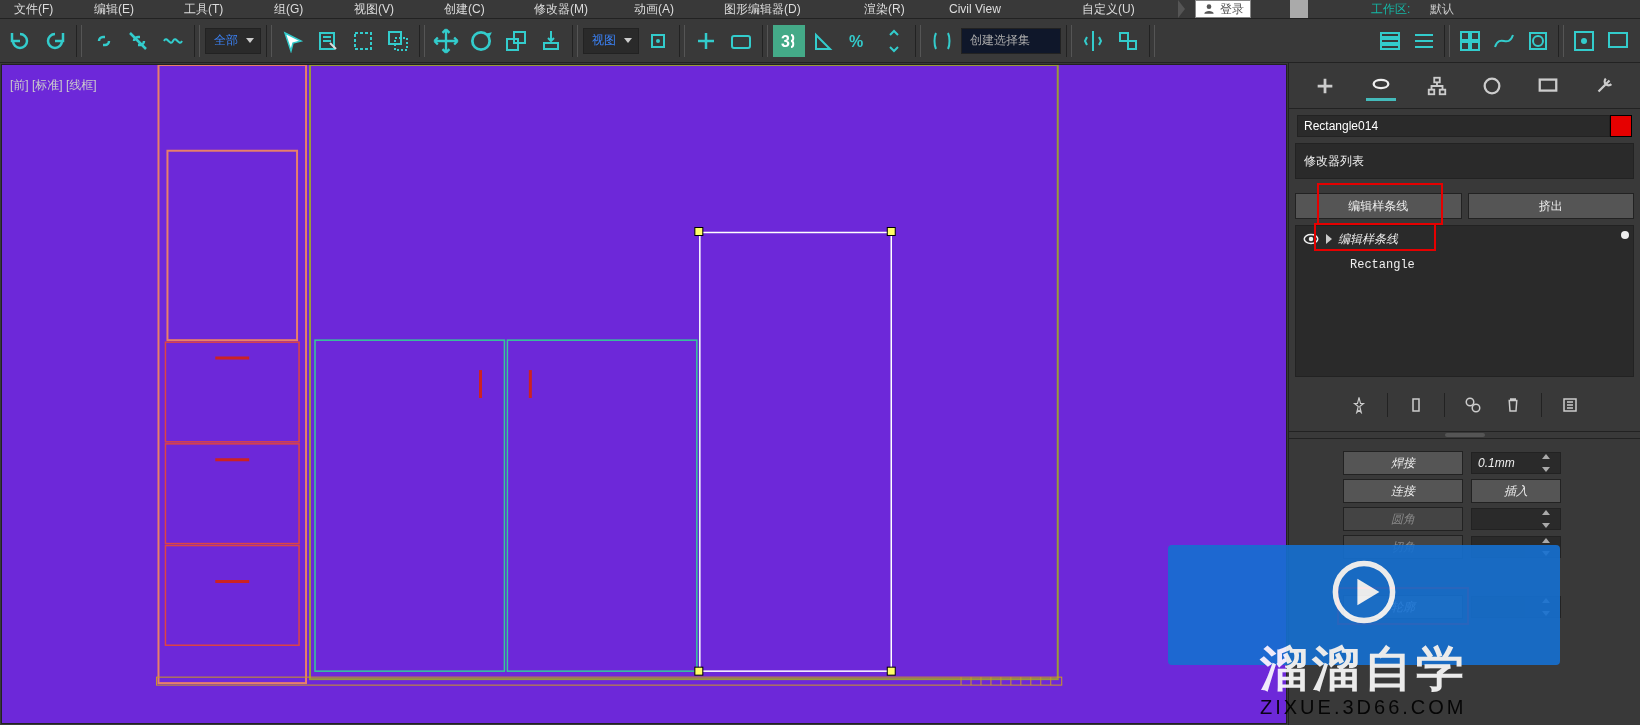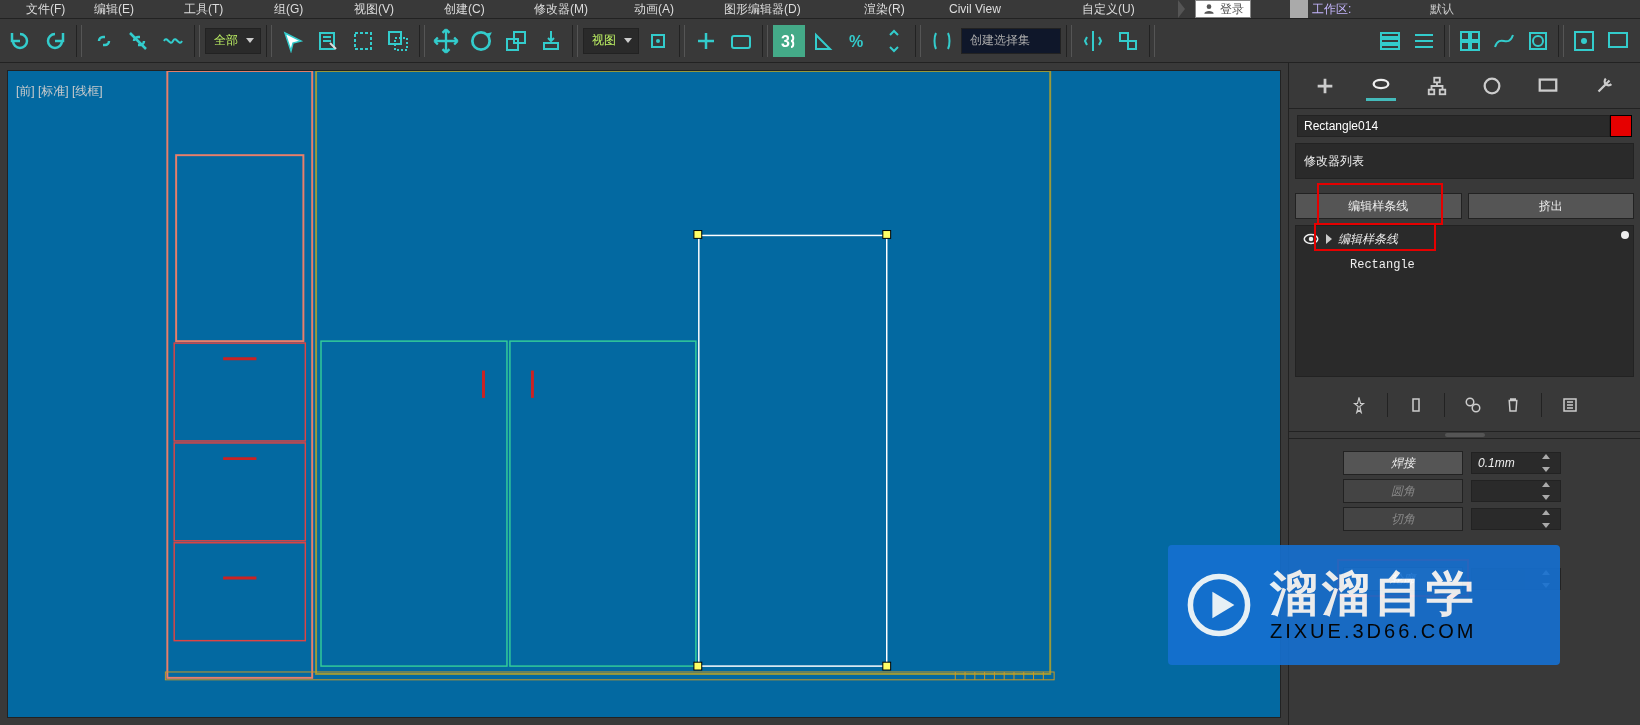--- a/index.html
+++ b/index.html
@@ -5,35 +5,35 @@
 * { margin: 0; padding: 0; box-sizing: border-box; font-family: "Microsoft YaHei", "SimSun", sans-serif; }
 body { width: 1640px; height: 725px; background: #393939; color: #ccc; font-size: 12px; overflow: hidden; position: relative; }
 
 
 .menubar { height: 18px; display: flex; align-items: center; padding: 0 4px; background: #393939; gap: 4px; position: relative; }
 .menubar .menu-item { padding: 0 14px; cursor: default; color: #ddd; white-space: nowrap; height: 18px; line-height: 18px; position: absolute; }
 .menubar .sep-arrow { position: absolute; left: 1178px; top: 0; width: 0; height: 0; border-top: 9px solid transparent; border-bottom: 9px solid transparent; border-left: 7px solid #555; }
 .menubar .login-box { position: absolute; left: 1195px; display: flex; align-items: center; background: #fff; height: 18px; padding: 0 6px; gap: 4px; color: #555; border: 1px solid #888; }
 .menubar .login-box .icon-person { width: 14px; height: 14px; display: inline-block; }
 .menubar .login-ddl { position: absolute; left: 1290px; width: 18px; height: 18px; background: #aaa; }
-.menubar .workspace { position: absolute; left: 1312px; color: #c4b5fd; }
+.menubar .workspace { position: absolute; left: 1371px; color: #14b8a6; }
 .menubar .workspace-value { position: absolute; left: 1430px; color: #ccc; }
 
 
 .toolbar { height: 45px; display: flex; align-items: center; padding: 0 4px; gap: 3px; background: #393939; border-top: 1px solid #222; border-bottom: 1px solid #222; position: relative; }
 .tb-btn { width: 32px; height: 32px; display: flex; align-items: center; justify-content: center; cursor: pointer; color: #0cc; }
 .tb-sep { width: 6px; height: 32px; border-left: 1px solid #222; border-right: 1px solid #555; margin: 0 2px; }
-.tb-select { height: 26px; background: #2a2a2a; border: 1px solid #222; color: #bef264; padding: 0 6px 0 8px; display: flex; align-items: center; gap: 8px; }
+.tb-select { height: 26px; background: #2a2a2a; border: 1px solid #222; color: #3b82f6; padding: 0 6px 0 8px; display: flex; align-items: center; gap: 8px; }
 .tb-select .dd-arrow { width: 0; height: 0; border-left: 4px solid transparent; border-right: 4px solid transparent; border-top: 5px solid #ccc; }
 .tb-input { height: 26px; background: #0f172a; border: 1px solid #222; color: #aaa; padding: 0 8px; display: flex; align-items: center; }
 .tb-right { position: absolute; right: 6px; display: flex; gap: 2px; }
 
 
 .layout { display: flex; height: calc(100% - 63px); }
-.viewport-area { flex: 1; position: relative; background: #0369a1; border: 1px solid #222; margin: 7px; padding-left: 28px; }
+.viewport-area { flex: 1; position: relative; background: #6d28d9; border: 1px solid #222; margin: 1px; padding-left: 28px; }
 .viewport-label { position: absolute; top: 12px; left: 8px; color: #ccc; z-index: 10; }
 
 
 .vp svg { position: absolute; top: 0; left: 0; width: 100%; height: 100%; }
 .handle { fill: #ffff66; stroke: #000; }
 
 
 .right-panel { width: 352px; background: #393939; display: flex; flex-direction: column; border-left: 1px solid #222; }
 .rp-tabs { height: 46px; display: flex; align-items: center; justify-content: space-around; border-bottom: 1px solid #222; padding: 0 12px; gap: 8px; }
 .rp-tab { width: 30px; height: 30px; display: flex; align-items: center; justify-content: center; color: #ccc; cursor: pointer; }
@@ -67,34 +67,34 @@
 .rp-params { flex: 1; padding: 8px 10px 0 10px; overflow: hidden; }
 .param-row { display: flex; gap: 8px; margin: 4px 0; align-items: center; font-style: italic; }
 .param-btn { flex: 1; height: 24px; background: #555; border: 1px solid #222; display: flex; align-items: center; justify-content: center; color: #eee; cursor: pointer; }
 .param-btn.grey { background: #444; color: #888; }
 .spinner { width: 90px; height: 22px; background: #2a2a2a; border: 1px solid #222; display: flex; align-items: center; padding: 0 6px; color: #eee; justify-content: space-between; position: relative; }
 .spinner .spin-arrows { width: 12px; height: 18px; display: flex; flex-direction: column; justify-content: space-between; }
 .spinner .sa { width: 0; height: 0; border-left: 4px solid transparent; border-right: 4px solid transparent; }
 .spinner .sa.up { border-bottom: 5px solid #aaa; }
 .spinner .sa.dn { border-top: 5px solid #aaa; }
 
-.watermark { position: absolute; right: 80px; bottom: 60px; display: flex; align-items: center; gap: 18px; color: #fff; opacity: 0.9; z-index: 50; background: #1570d1; width: 392px; height: 120px; padding: 14px 18px; border-radius: 4px; }
+.watermark { position: absolute; right: 80px; bottom: 60px; display: flex; align-items: center; gap: 18px; color: #fff; opacity: 0.9; z-index: 50; background: #1570d1; width: 392px; height: 120px; padding: 14px 18px; border-radius: 4px; flex-direction: column; }
 .watermark .wm-icon svg { width: 66px; height: 66px; }
 .watermark .wm-text { display: flex; flex-direction: column; line-height: 1.1; }
 .watermark .wm-big { font-size: 48px; font-weight: bold; letter-spacing: 4px; }
 .watermark .wm-small { font-size: 20px; letter-spacing: 3px; color: #000000; }
 
 
 svg { display: block; }
 </style>
 </head>
 <body>
 
 <div class="menubar">
-  <span class="menu-item" style="left:12px">文件(F)</span>
+  <span class="menu-item" style="left:0px">文件(F)</span>
   <span class="menu-item" style="left:80px">编辑(E)</span>
   <span class="menu-item" style="left:170px">工具(T)</span>
   <span class="menu-item" style="left:260px">组(G)</span>
   <span class="menu-item" style="left:340px">视图(V)</span>
   <span class="menu-item" style="left:430px">创建(C)</span>
   <span class="menu-item" style="left:520px">修改器(M)</span>
   <span class="menu-item" style="left:620px">动画(A)</span>
   <span class="menu-item" style="left:710px">图形编辑器(D)</span>
   <span class="menu-item" style="left:850px">渲染(R)</span>
   <span class="menu-item" style="left:935px">Civil View</span>
@@ -481,20 +481,28 @@
           </div>
         <div class="spinner">
           <span>0.1mm</span>
           <span class="spin-arrows">
               <span class="sa up"></span>
               <span class="sa dn"></span>
             </span>
         </div>
       </div>
       <div class="param-row">
+        <div class="param-btn" style="max-width:120px;margin-left:44px">
+            <span>连接</span>
+          </div>
+        <div class="param-btn" style="max-width:90px">
+            <span>插入</span>
+          </div>
+      </div>
+      <div class="param-row">
         <div class="param-btn grey" style="max-width:120px;margin-left:44px">
             <span>圆角</span>
           </div>
         <div class="spinner">
           <span></span>
           <span class="spin-arrows">
               <span class="sa up"></span>
               <span class="sa dn"></span>
             </span>
         </div>

